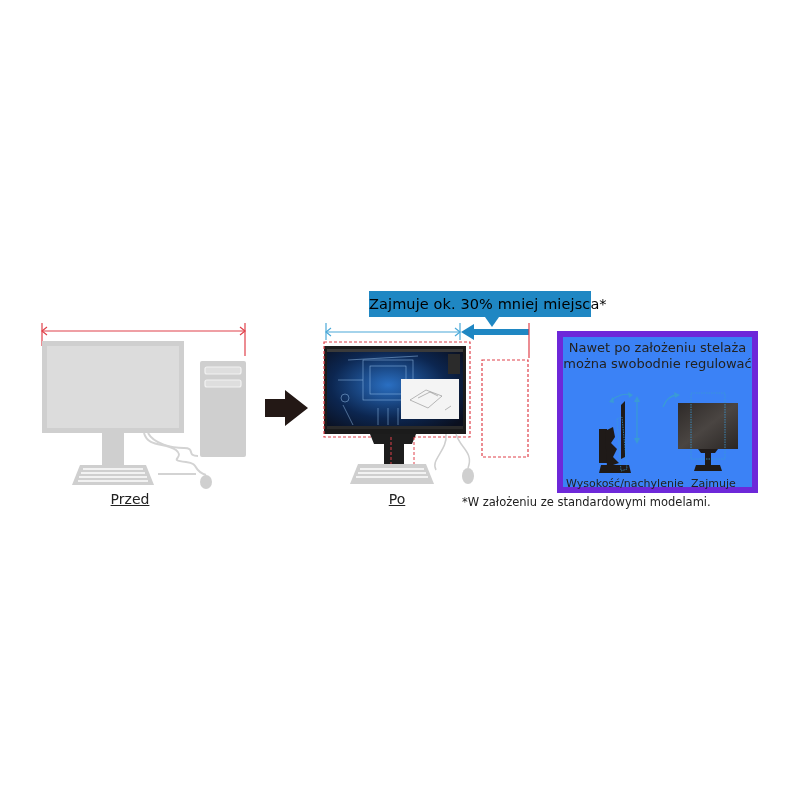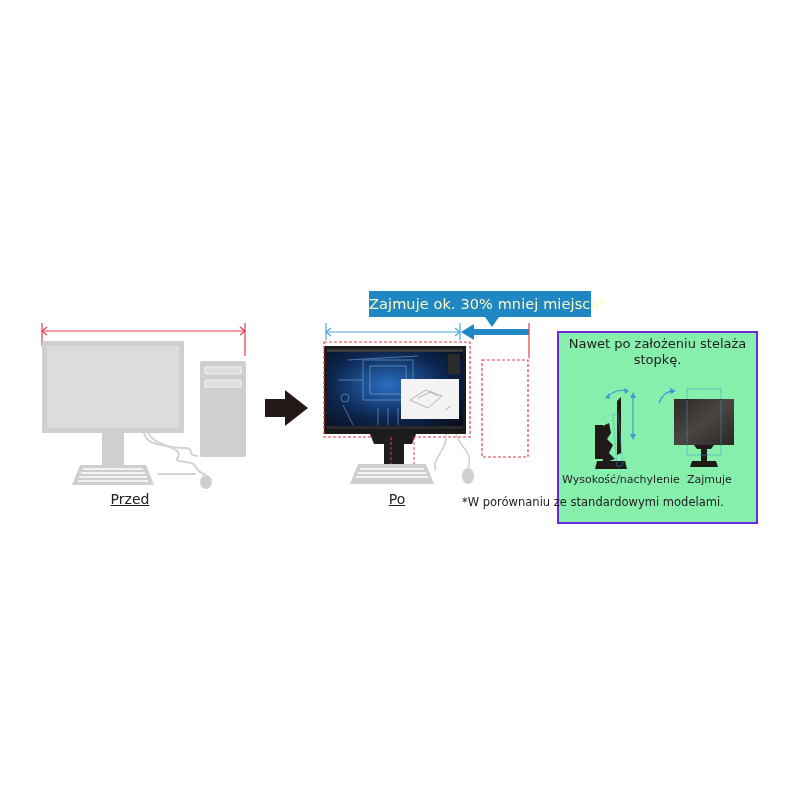--- a/index.html
+++ b/index.html
@@ -2,31 +2,31 @@
 <html><head>
   <meta charset="utf-8">
   <style>
     html, body { margin: 0; padding: 0; background: #ffffff; }
     body { width: 800px; height: 800px; position: relative; overflow: hidden; font-family: "DejaVu Sans", "Liberation Sans", sans-serif; }
     .abs { position: absolute; }
     svg { display: block; }
     .lbl { position: absolute; font-size: 14px; color: #222; text-align: center; }
     .callout {
       position: absolute; left: 369px; top: 291px; width: 222px; height: 26px;
-      background: #1f87c3; color: #fef9c3; font-size: 14.5px; line-height: 26px;
+      background: #1f87c3; color: #000000; font-size: 14.5px; line-height: 26px;
       text-align: center; white-space: nowrap; letter-spacing: 0.1px;
     }
     .callout-tail {
       position: absolute; left: 485px; top: 317px; width: 0; height: 0;
       border-left: 7px solid transparent; border-right: 7px solid transparent;
       border-top: 10px solid #1f87c3;
     }
     .info-box {
-      position: absolute; left: 557px; top: 331px; width: 201px; height: 193px;
-      background: #86efac; border: 2px solid #6d28d9; box-sizing: border-box;
+      position: absolute; left: 557px; top: 331px; width: 201px; height: 162px;
+      background: #3b82f6; border: 6px solid #6d28d9; box-sizing: border-box;
     }
     .info-title {
       position: absolute; left: 0; top: 3px; width: 100%; text-align: center;
       font-size: 13px; line-height: 16px; color: #222;
     }
     .info-cap { position: absolute; font-size: 11px; color: #222; white-space: nowrap; }
     .footnote { position: absolute; left: 462px; top: 495px; font-size: 11.5px; color: #222; white-space: nowrap; }
   </style>
 </head>
 <body>
@@ -147,21 +147,21 @@
     <ellipse cx="150" cy="156" rx="6" ry="8" fill="#cfcfcf"></ellipse>
 
     <rect x="164" y="40" width="46" height="97" fill="none" stroke="#e0404a" stroke-width="1.2" stroke-dasharray="3,2"></rect>
   </svg>
 </div>
 <div class="lbl" style="left:372px;top:491px;width:50px;text-decoration:underline;">Po</div>
 
 <div class="info-box">
   <div class="info-title">
     <div>Nawet po założeniu stelaża</div>
-    <div>stopkę.</div>
+    <div>można swobodnie regulować</div>
   </div>
 
   <div class="abs" style="left:28px;top:50px;width:60px;height:90px;">
     <svg width="60" height="90" viewBox="0 0 60 90">
       <path d="M20 14 C26 8, 34 6, 40 8" stroke="#3a9bd5" stroke-width="1.2" fill="none"></path>
       <polygon points="18,15 22,10 23,16" fill="#3a9bd5"></polygon>
       <polygon points="42,8 37,5 38,11" fill="#3a9bd5"></polygon>
       <path d="M30 18 L34 14 L34 70 L30 72 Z" fill="#1f1a18"></path>
       <path d="M8 42 L16 42 L16 76 L8 76 Z" fill="#1f1a18"></path>
       <path d="M14 44 L22 40 L24 50 L20 56 L26 62 L22 70 L28 76 L16 80 Z" fill="#1f1a18"></path>
@@ -188,13 +188,13 @@
       <rect x="20" y="16" width="60" height="46" fill="url(#rg)"></rect>
       <path d="M40 62 L60 62 L57 66 L43 66 Z" fill="#1f1a18"></path>
       <rect x="47" y="66" width="6" height="12" fill="#1f1a18"></rect>
       <path d="M38 78 L62 78 L64 84 L36 84 Z" fill="#1f1a18"></path>
       <rect x="33" y="6" width="34" height="66" fill="none" stroke="#3a9bd5" stroke-width="0.8" stroke-dasharray="1.5,1"></rect>
     </svg>
   </div>
   <div class="info-cap" style="left:128px;top:140px;">Zajmuje</div>
 </div>
 
-<div class="footnote">*W porównaniu ze standardowymi modelami.</div>
+<div class="footnote">*W założeniu ze standardowymi modelami.</div>
 
 </body></html>

